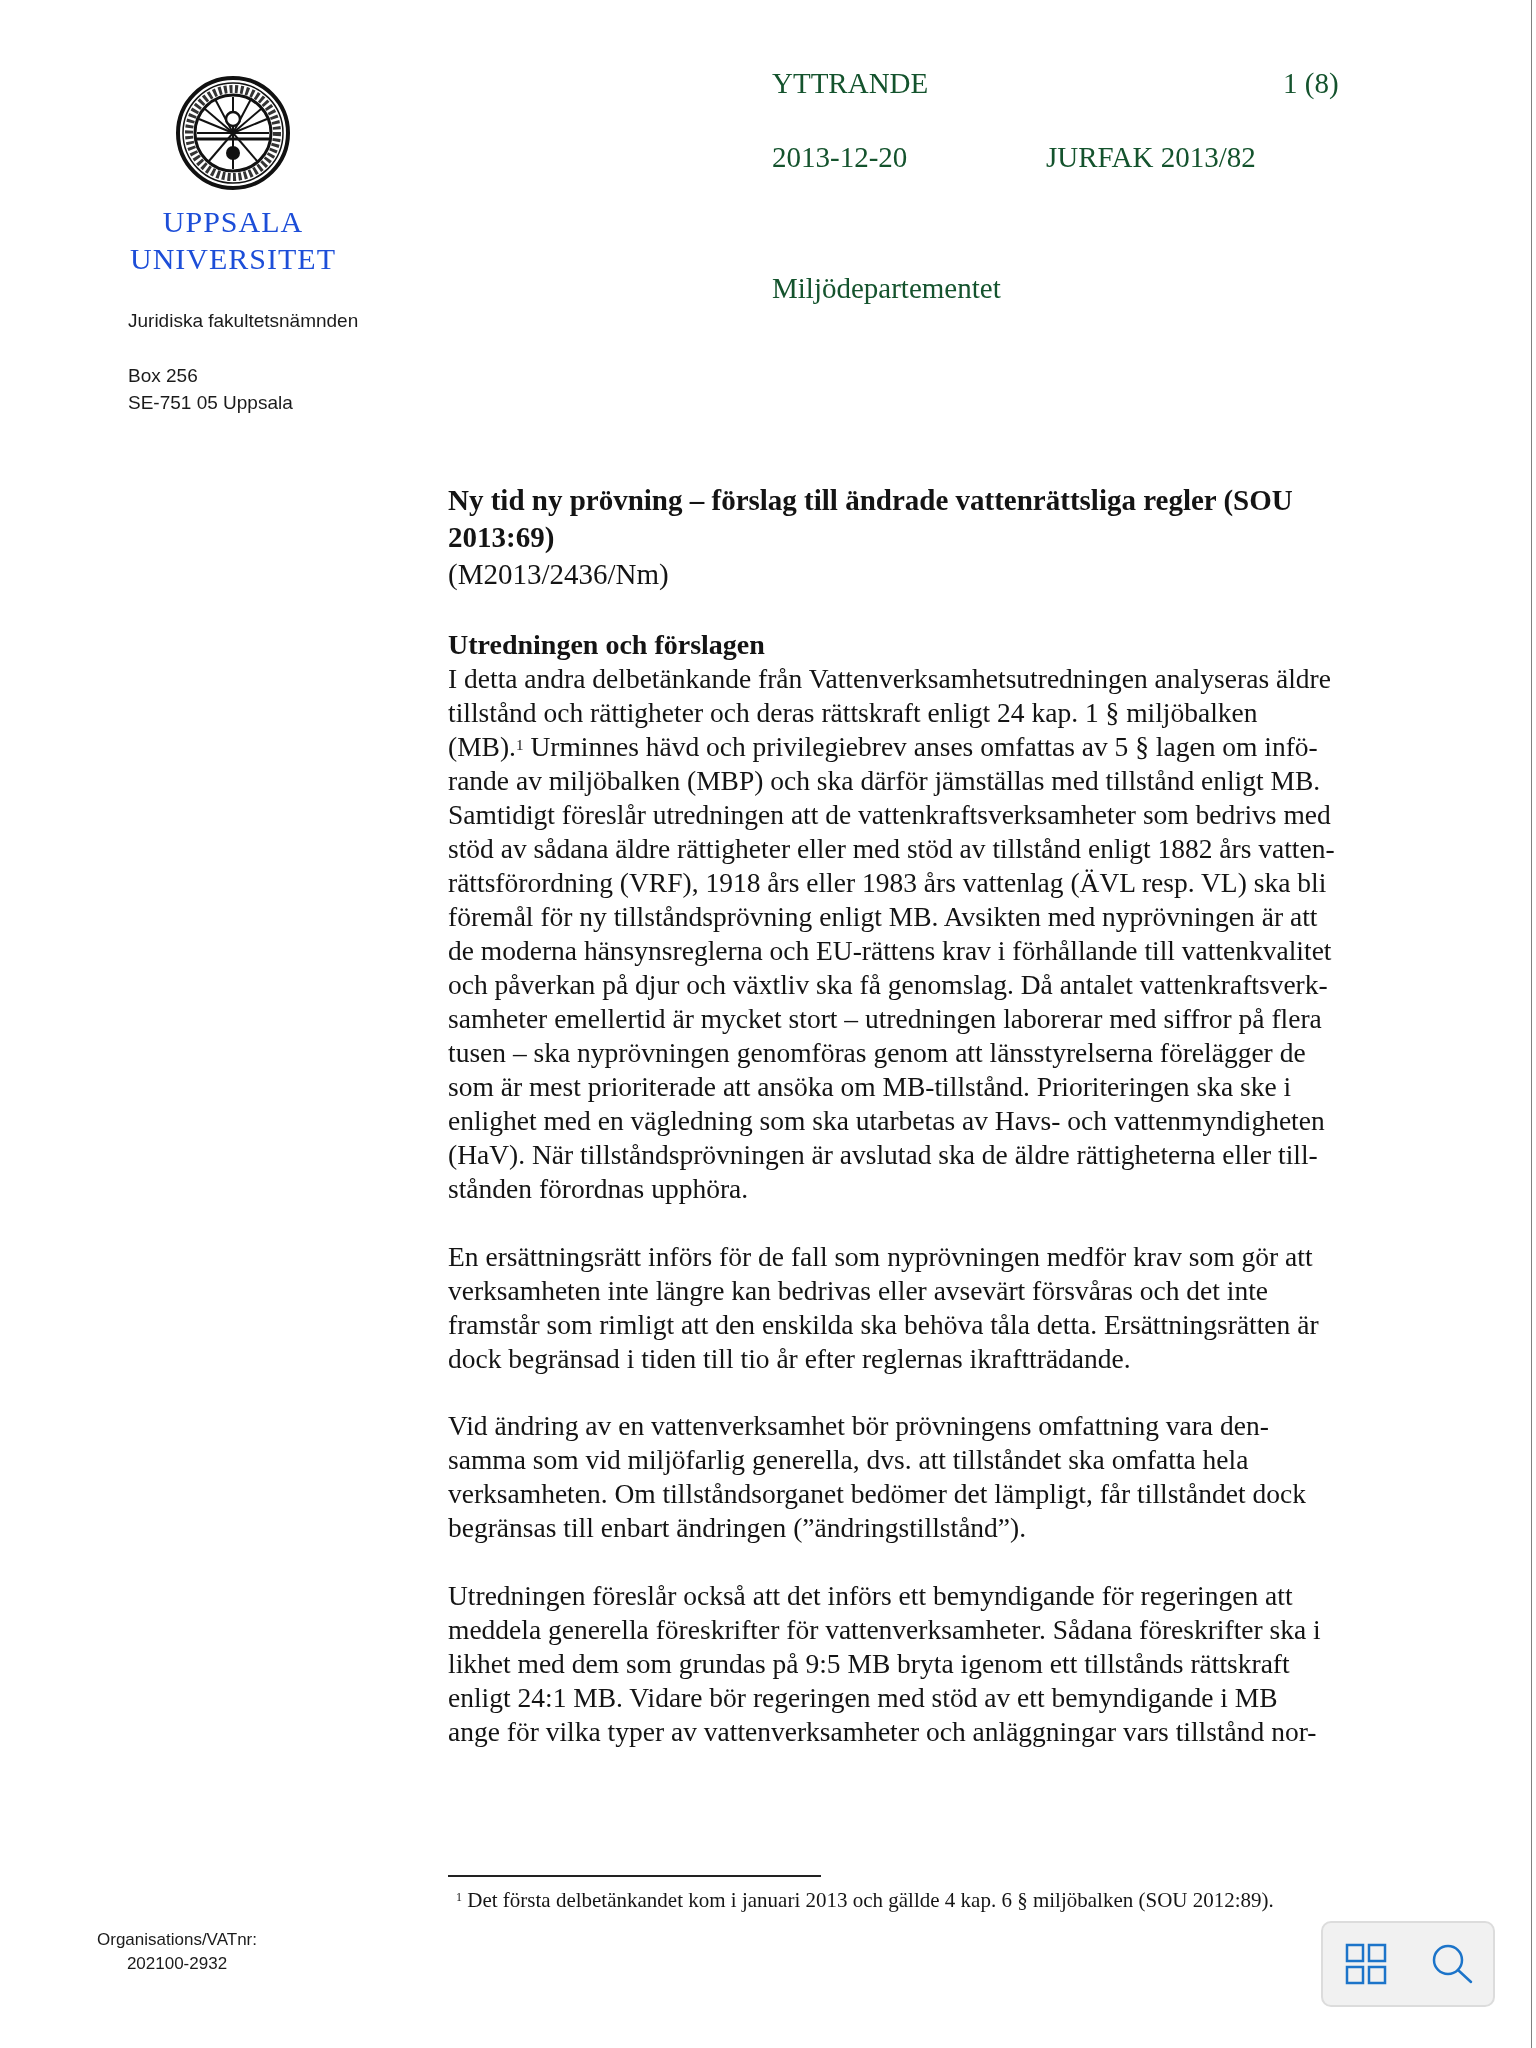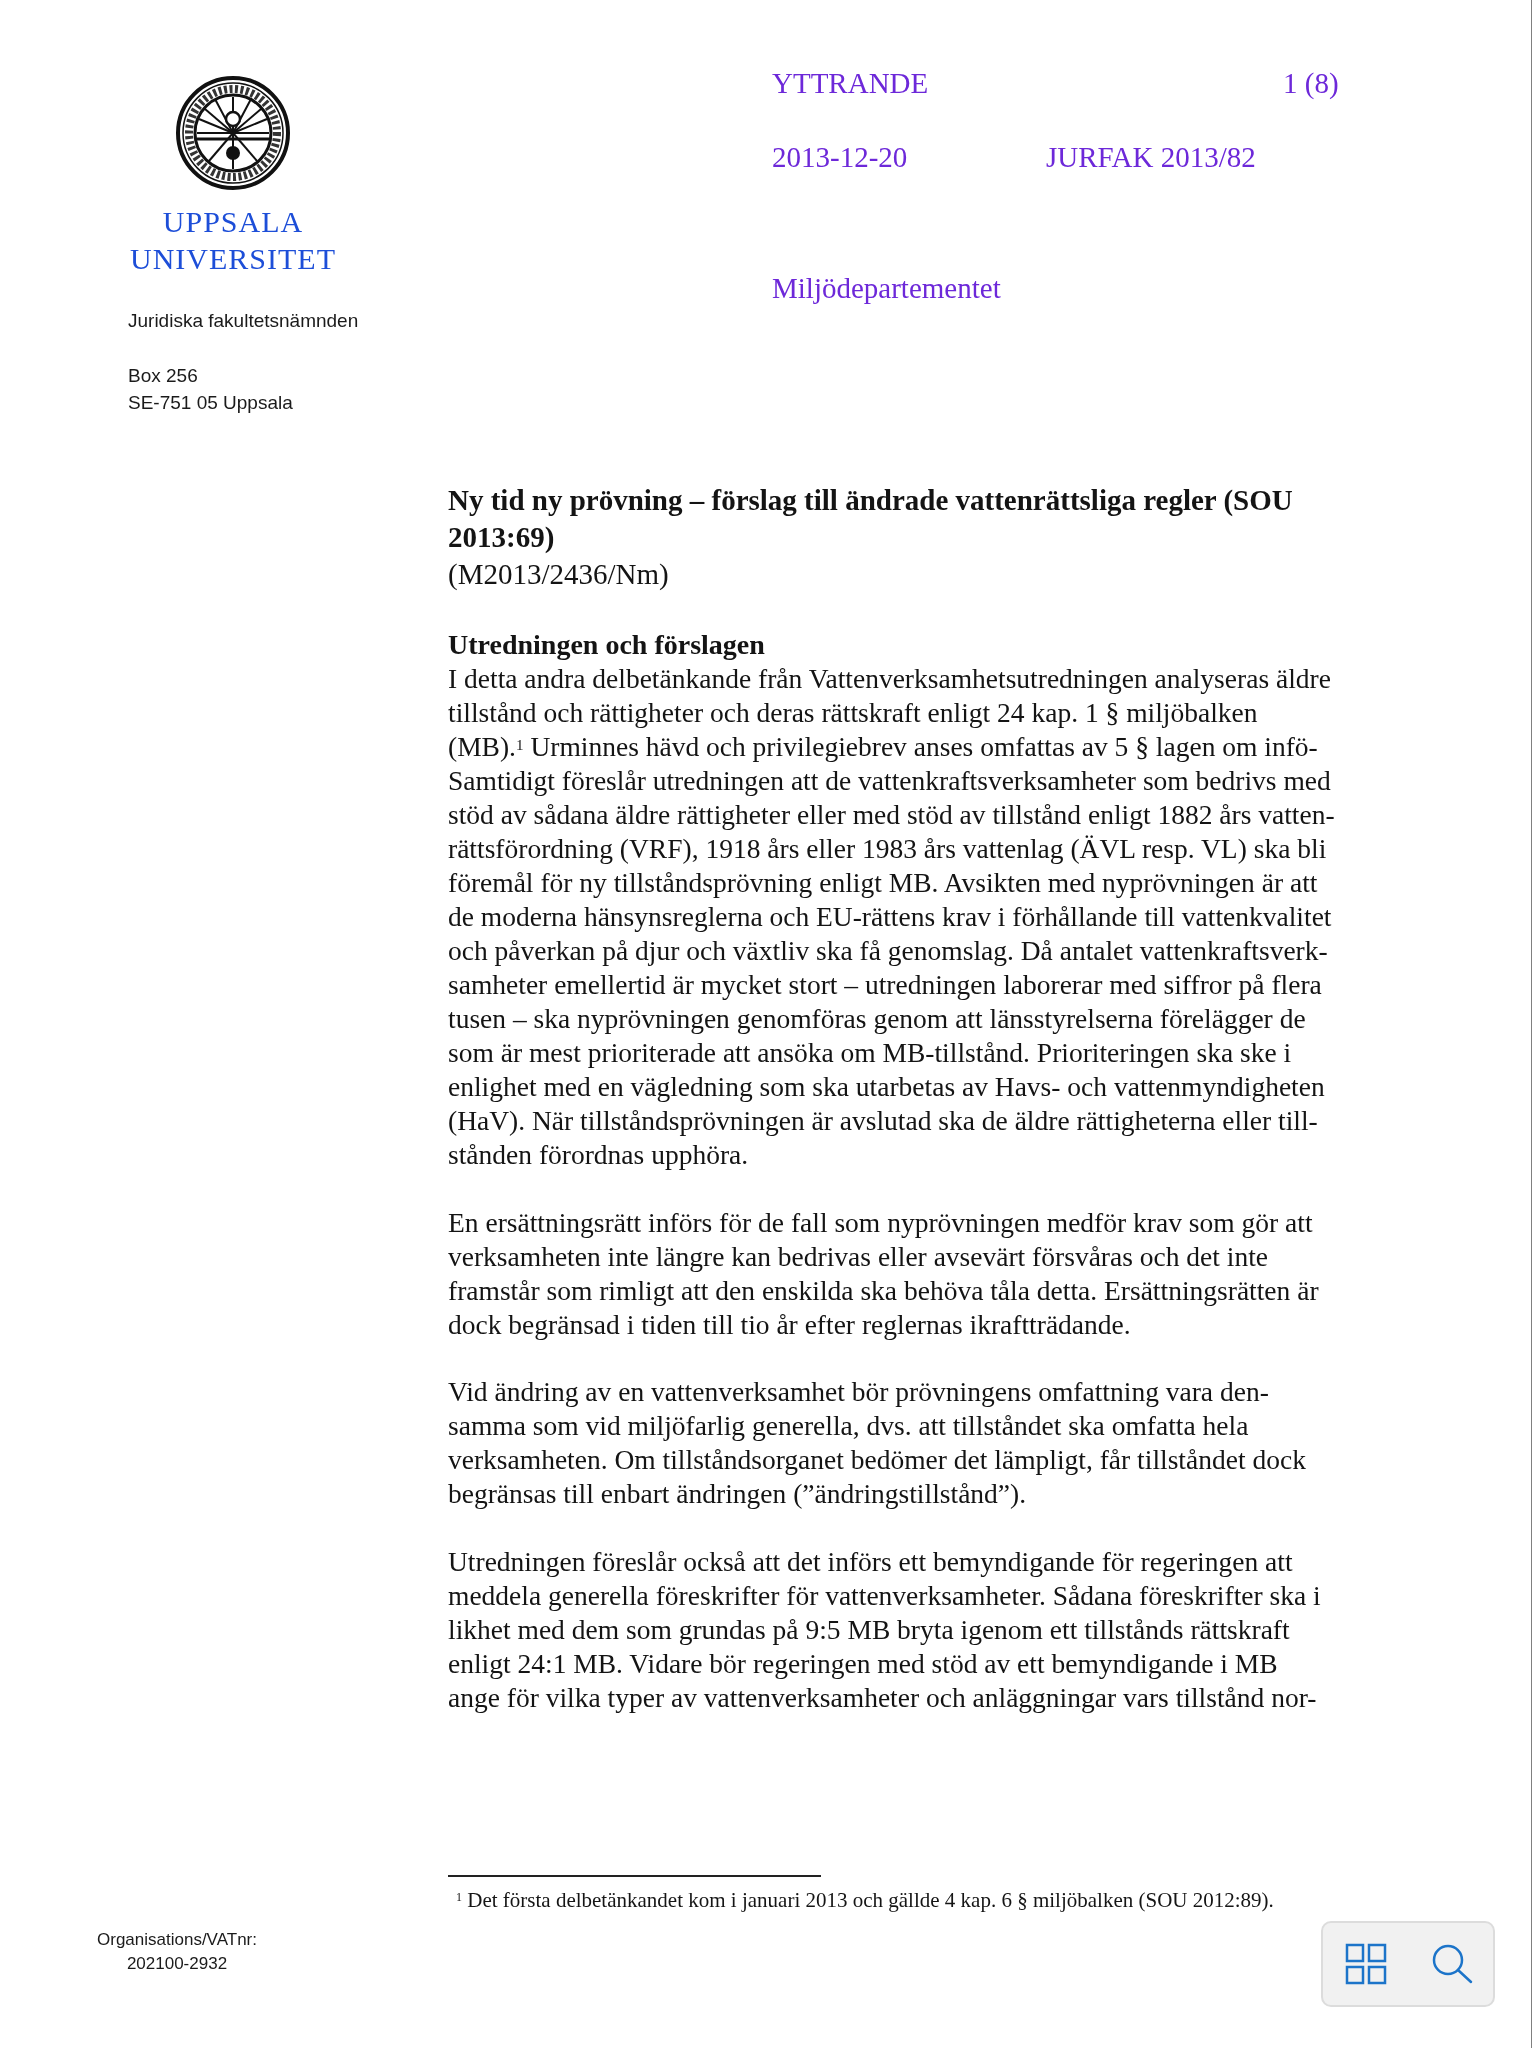--- a/index.html
+++ b/index.html
@@ -13,21 +13,21 @@
 
   
   .seal { position:absolute; left:175px; top:75px; width:116px; height:116px; }
   .uni-name { position:absolute; left:128px; top:203px; width:210px; text-align:center;
     font-family:"Liberation Serif", serif; font-size:30px; line-height:37px; letter-spacing:1px; color:#1d4ed8; }
   .faculty { left:128px; top:310px; font-size:19px; color:#1b1b1b; }
   .address { position:absolute; left:128px; top:362px; font-size:19px; line-height:27px; color:#1b1b1b; }
   .org { position:absolute; left:97px; top:1928px; font-size:17px; line-height:24px; color:#1b1b1b;text-align:center; }
 
   
-  .hdr { font-size:29px; color:#6d28d9; }
+  .hdr { font-size:29px; color:#14532d; }
   .doc-type { left:772px; top:67px; }
   .page-no { left:1283px; top:67px; }
   .doc-date { left:772px; top:141px; }
   .doc-ref { left:1046px; top:141px; }
   .recipient { left:772px; top:272px; }
 
   
   .content { position:absolute; left:448px; top:482px; width:1005px; font-size:27.5px; line-height:34px; color:#141414; }
   .title { font-weight:bold; font-size:29px; line-height:37px; margin:0; }
   .ref { margin:0; font-size:29px; line-height:37px; }
@@ -103,20 +103,21 @@
     <span class="line">2013:69)</span>
   </p>
   <p class="ref">(M2013/2436/Nm)</p>
 
   <h2 class="heading">Utredningen och förslagen</h2>
 
   <p class="para">
     <span class="line">I detta andra delbetänkande från Vattenverksamhetsutredningen analyseras äldre</span>
     <span class="line">tillstånd och rättigheter och deras rättskraft enligt 24 kap. 1 § miljöbalken</span>
     <span class="line"><span>(MB).</span><sup>1</sup> <span>Urminnes hävd och privilegiebrev anses omfattas av 5 § lagen om infö-</span></span>
+    <span class="line">rande av miljöbalken (MBP) och ska därför jämställas med tillstånd enligt MB.</span>
     <span class="line">Samtidigt föreslår utredningen att de vattenkraftsverksamheter som bedrivs med</span>
     <span class="line">stöd av sådana äldre rättigheter eller med stöd av tillstånd enligt 1882 års vatten-</span>
     <span class="line">rättsförordning (VRF), 1918 års eller 1983 års vattenlag (ÄVL resp. VL) ska bli</span>
     <span class="line">föremål för ny tillståndsprövning enligt MB. Avsikten med nyprövningen är att</span>
     <span class="line">de moderna hänsynsreglerna och EU-rättens krav i förhållande till vattenkvalitet</span>
     <span class="line">och påverkan på djur och växtliv ska få genomslag. Då antalet vattenkraftsverk-</span>
     <span class="line">samheter emellertid är mycket stort – utredningen laborerar med siffror på flera</span>
     <span class="line">tusen – ska nyprövningen genomföras genom att länsstyrelserna förelägger de</span>
     <span class="line">som är mest prioriterade att ansöka om MB-tillstånd. Prioriteringen ska ske i</span>
     <span class="line">enlighet med en vägledning som ska utarbetas av Havs- och vattenmyndigheten</span>

